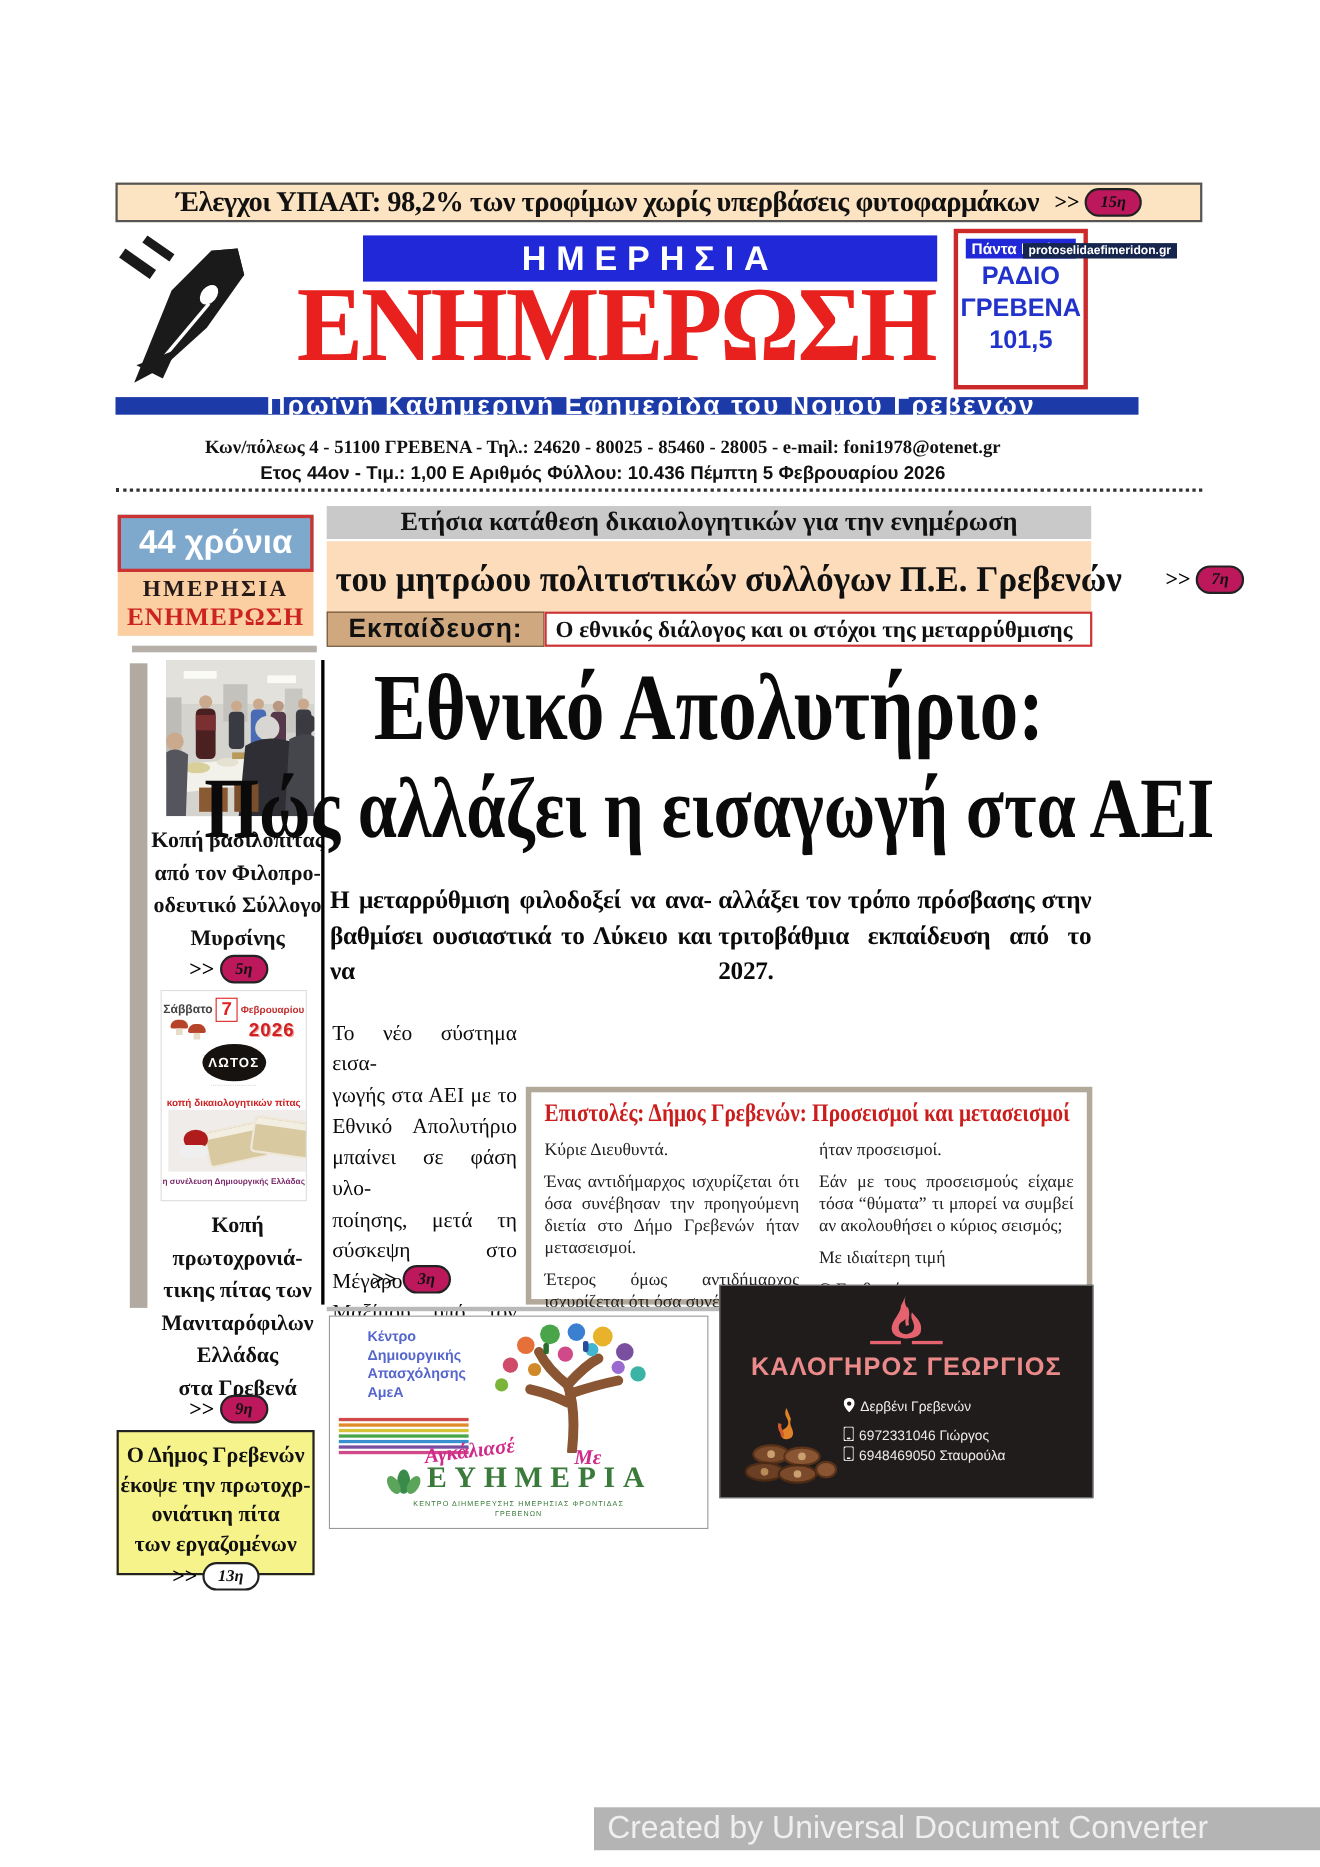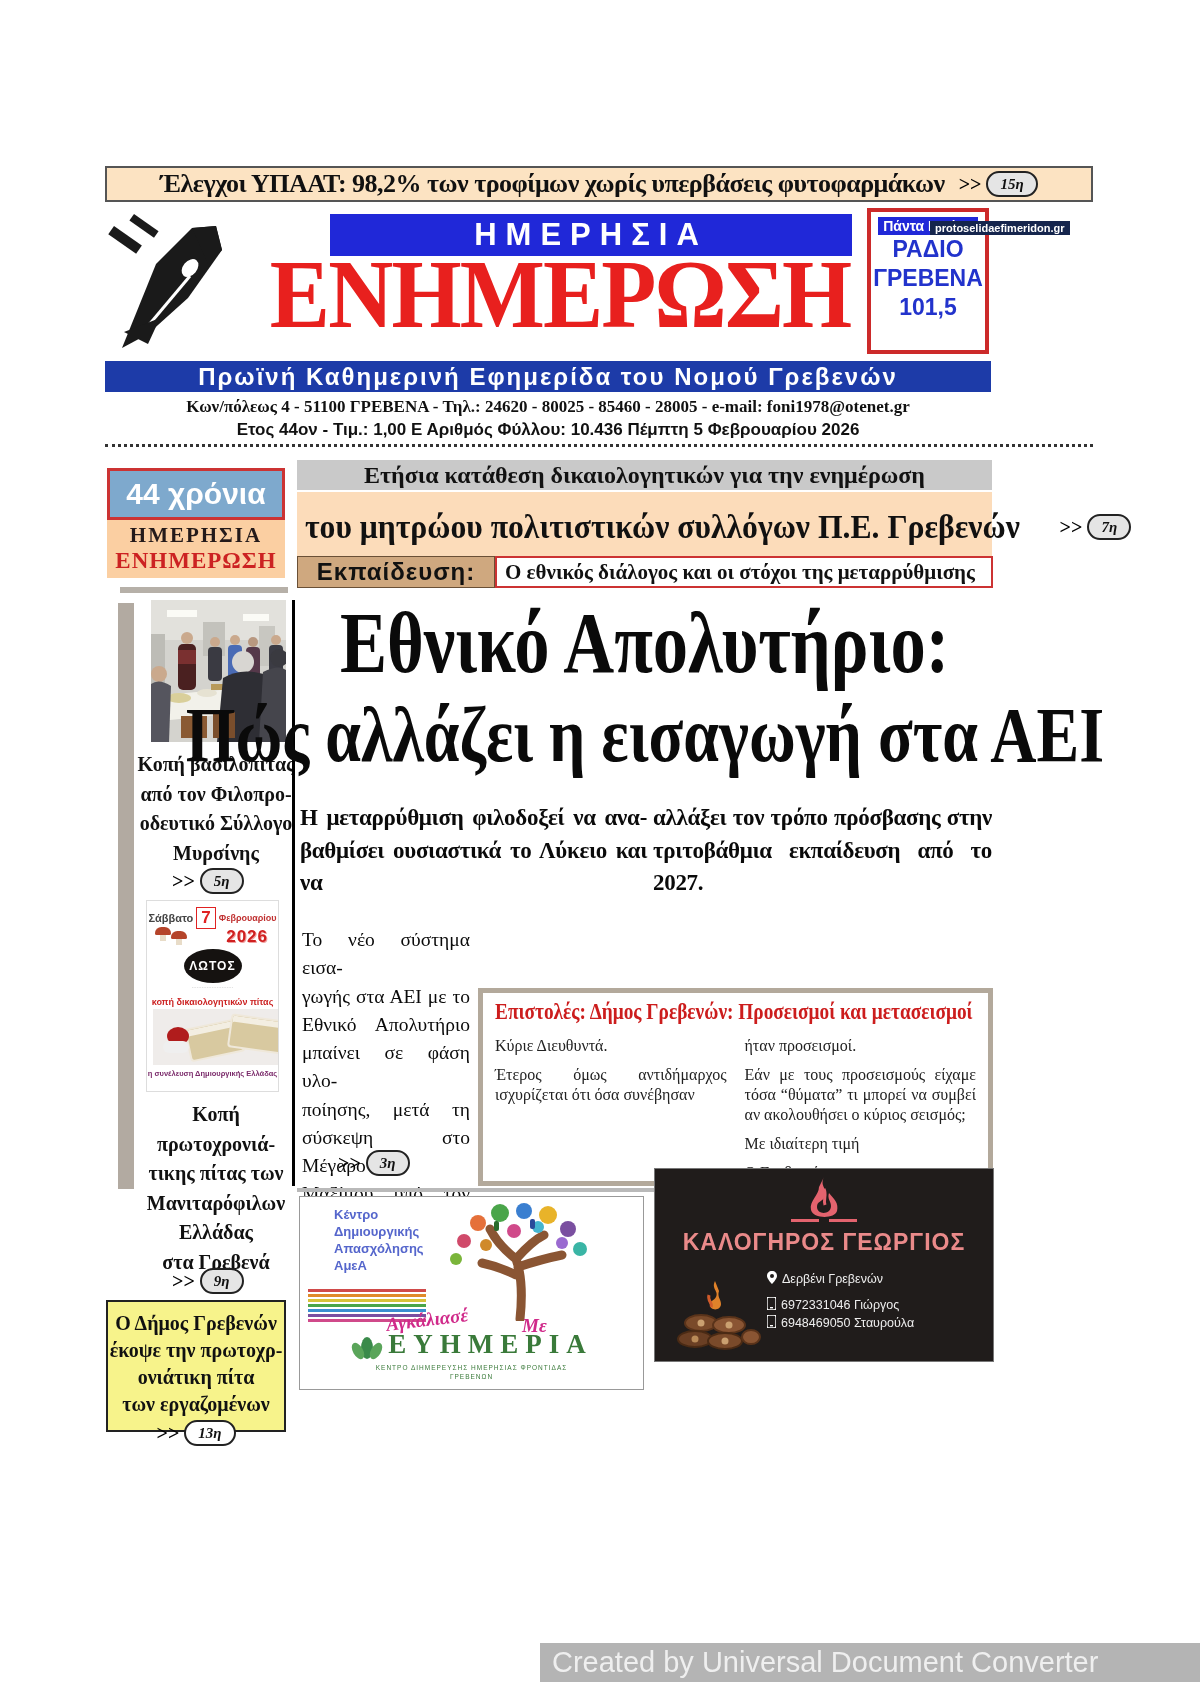--- a/index.html
+++ b/index.html
@@ -6,21 +6,21 @@
   body{width:1200px;height:1697px;background:#ffffff;position:relative;
        font-family:"Liberation Serif",serif;overflow:hidden;}
   .abs{position:absolute;}
   .serif{font-family:"Liberation Serif",serif;}
   .prewrap{white-space:pre-line;}
 
   
   .jump{display:inline-flex;align-items:center;gap:5px;}
   .jump .arrows{font-weight:bold;font-size:20px;font-family:"Liberation Serif",serif;}
   .pill{border:2px solid #222;border-radius:16px;padding:0 12px;font-style:italic;
-        font-size:15px;background:#e5e5e5;font-weight:bold;line-height:22px;color:#111;}
+        font-size:15px;background:#be185d;font-weight:bold;line-height:22px;color:#111;}
 
   
   .top-banner{left:105px;top:166px;width:984px;height:32px;background:#fce3c2;
       border:2px solid #555;display:flex;align-items:center;justify-content:center;gap:14px;}
   .top-banner .txt{font-weight:bold;font-size:26px;color:#111;letter-spacing:-0.5px;}
 
   
   .kicker{left:330px;top:214px;width:522px;height:42px;background:#2028d8;color:#fff;
       font-family:"Liberation Sans",sans-serif;font-weight:bold;font-size:31px;
       letter-spacing:9px;display:flex;align-items:center;justify-content:center;}
@@ -30,23 +30,23 @@
   .radio-box{left:867px;top:208px;width:122px;height:146px;border:4px solid #cc2a2a;
       background:#fff;text-align:center;padding-top:5px;box-sizing:border-box;}
   .radio-tag{background:#2028d8;color:#fff;font-family:"Liberation Sans",sans-serif;
       font-weight:bold;font-size:14px;display:inline-block;padding:1px 5px;}
   .radio-line{color:#2233cc;font-family:"Liberation Sans",sans-serif;font-weight:bold;
       font-size:23px;line-height:1.25;}
   .wm-chip{left:930px;top:221px;background:#15254d;color:#fff;
       font-family:"Liberation Sans",sans-serif;font-weight:bold;font-size:11px;
       padding:1px 5px;z-index:5;}
 
-  .blue-strip{left:105px;top:361px;width:886px;height:31px;background:#1d3ba8;color:#fff;
+  .blue-strip{left:105px;top:361px;width:886px;height:16px;background:#1d3ba8;color:#fff;
       font-family:"Liberation Sans",sans-serif;font-weight:bold;font-size:24px;
-      letter-spacing:2px;display:flex;align-items:center;justify-content:center;}
+      letter-spacing:2px;display:flex;align-items:center;justify-content:center;padding-left:44px;}
   .addr-line{left:105px;top:397px;width:886px;text-align:center;font-weight:bold;
       font-size:17px;color:#111;}
   .issue-line{left:105px;top:420px;width:886px;text-align:center;font-weight:bold;
       font-size:17px;color:#111;font-family:"Liberation Sans",sans-serif;}
   .dotted-rule{left:105px;top:444px;width:988px;border-top:3px dotted #333;height:0;}
 
   
   .box44{left:107px;top:468px;width:172px;height:46px;background:#7ea9cd;
       border:3px solid #cc3333;color:#fff;font-family:"Liberation Sans",sans-serif;
       font-weight:bold;font-size:30px;display:flex;align-items:center;justify-content:center;}
@@ -356,20 +356,21 @@
 <div class="abs jump" style="left:338px;top:1150px;">
   <span class="arrows">&gt;&gt;</span>
   <span class="pill">3η</span>
 </div>
 
 <div class="abs letters">
   <span class="title">Επιστολές: Δήμος Γρεβενών: Προσεισμοί και μετασεισμοί</span>
   <div class="cols">
     <div class="col">
       <p>Κύριε Διευθυντά.</p>
+      <p>Ένας αντιδήμαρχος ισχυρίζεται ότι όσα συνέβησαν την προηγούμενη διετία στο Δήμο Γρεβενών ήταν μετασεισμοί.</p>
       <p>Έτερος όμως αντιδήμαρχος ισχυρίζεται ότι όσα συνέβησαν</p>
     </div>
     <div class="col">
       <p>ήταν προσεισμοί.</p>
       <p>Εάν με τους προσεισμούς είχαμε τόσα “θύματα” τι μπορεί να συμβεί αν ακολουθήσει ο κύριος σεισμός;</p>
       <p>Με ιδιαίτερη τιμή</p>
       <p>Ο Γρεβενιώτης</p>
     </div>
   </div>
 </div>

